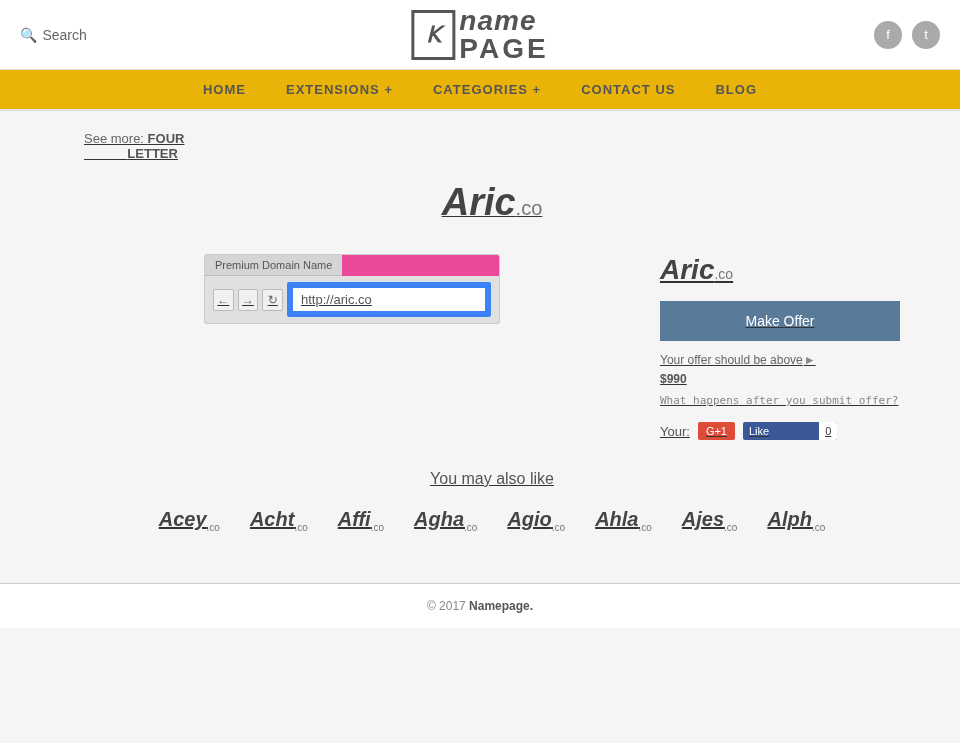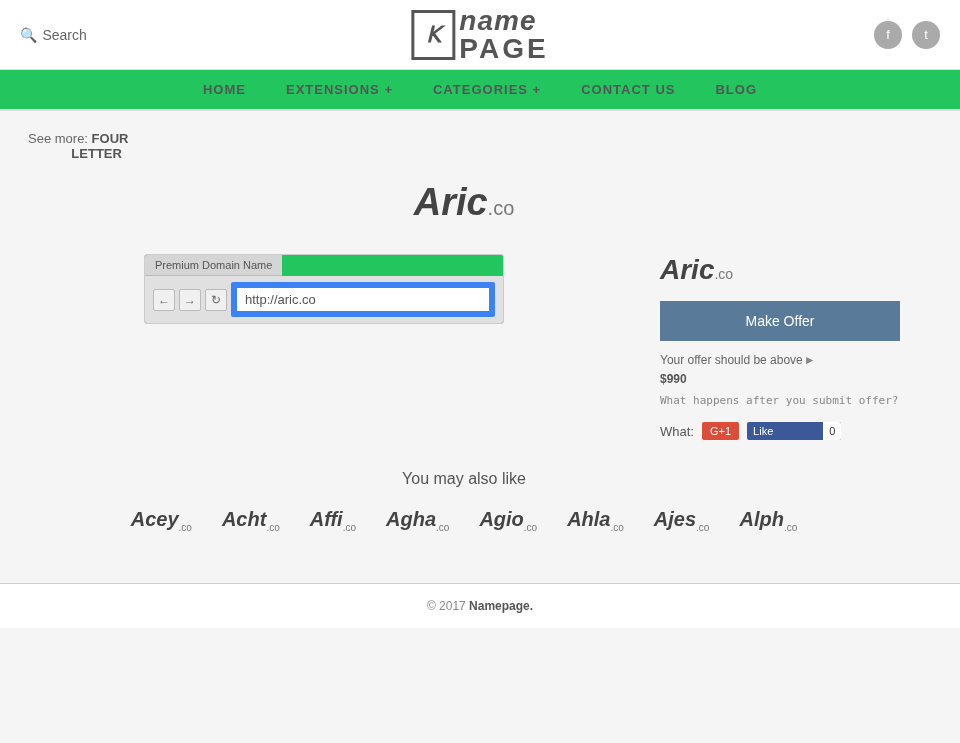--- a/index.html
+++ b/index.html
@@ -82,21 +82,21 @@
       display: flex;
       align-items: center;
       justify-content: center;
       color: #fff;
       font-size: 13px;
       cursor: pointer;
     }
 
     
     .nav {
-      background: #22c55e;
+      background: #eab308;
       border-bottom: 2px solid #e0e0e0;
       display: flex;
       justify-content: center;
       gap: 40px;
       padding: 12px 0;
     }
     .nav a {
       text-decoration: none;
       color: #555;
       font-size: 13px;
@@ -108,25 +108,25 @@
       font-size: 13px;
       color: #666;
       margin-bottom: 20px;
     }
     .see-more a {
       color: #555;
       font-weight: bold;
       text-decoration: none;
     }
     .domain-browser {
-      width: 360px;
+      width: 296px;
       border: 1px solid #ccc;
       border-radius: 3px;
       overflow: hidden;
-      background: #22c55e;
+      background: #ec4899;
     }
     .browser-tab {
       background: #d5d5d5;
       padding: 4px 10px;
       font-size: 11px;
       color: #555;
       border-bottom: 1px solid #bbb;
       display: inline-block;
     }
     .browser-toolbar {
@@ -335,21 +335,21 @@
   </div>
 
   <nav class="nav">
     <a>HOME</a>
     <a>EXTENSIONS +</a>
     <a>CATEGORIES +</a>
     <a>CONTACT US</a>
     <a>BLOG</a>
   </nav>
 
-  <div style="background:#f5f5f5; padding: 20px 60px 30px 28px;">
+  <div style="background:#f5f5f5; padding: 20px 60px 30px 84px; text-decoration: underline;">
 
     <div class="see-more">
       <span>See more:</span>
       <a style="color:#555; font-weight:bold; text-decoration:none;">
         <span>FOUR</span><br>
         &nbsp;&nbsp;&nbsp;&nbsp;&nbsp;&nbsp;&nbsp;&nbsp;&nbsp;&nbsp;&nbsp;&nbsp;<span>LETTER</span>
       </a>
     </div>
 
     <div class="domain-center">
@@ -377,21 +377,21 @@
           <span>Aric</span><span style="font-style:normal; font-weight:normal; font-size:14px; color:#777;">.co</span>
         </div>
         <button class="make-offer-btn">Make Offer</button>
         <div class="offer-hint">
           <span>Your offer should be above</span>
           <span class="arrow">►</span>
         </div>
         <div class="offer-amount">$990</div>
         <div class="what-happens">What happens after you submit offer?</div>
         <div class="share-area">
-          <span>What:</span>
+          <span>Your:</span>
           <button class="gplus-btn">G+1</button>
           <div style="display:flex; align-items:center; background:#3b5998; border-radius:2px; overflow:hidden; cursor:pointer;gap:44px;">
             <span style="color:#fff; padding:3px 6px; font-size:11px;">Like</span>
             <span style="background:#fff; color:#333; padding:3px 6px; font-size:11px;">0</span>
           </div>
         </div>
       </div>
     </div>
 
     <div class="also-like">

